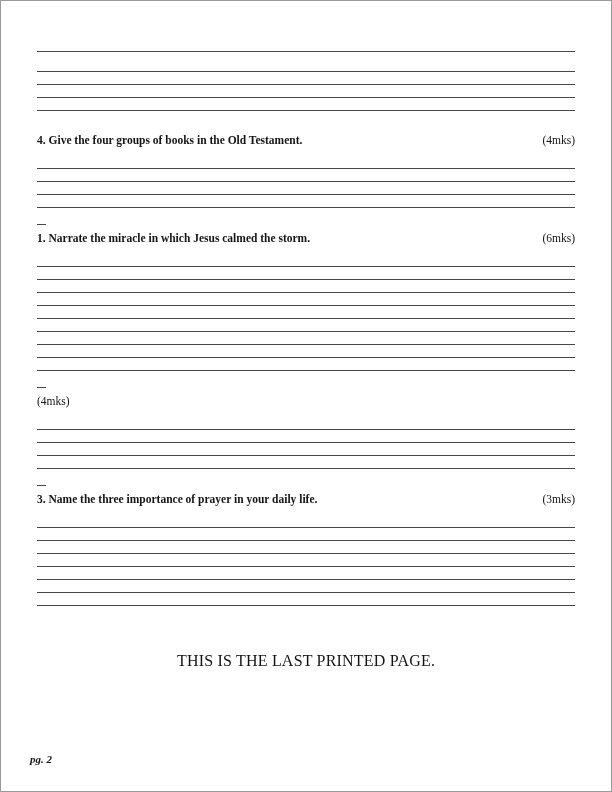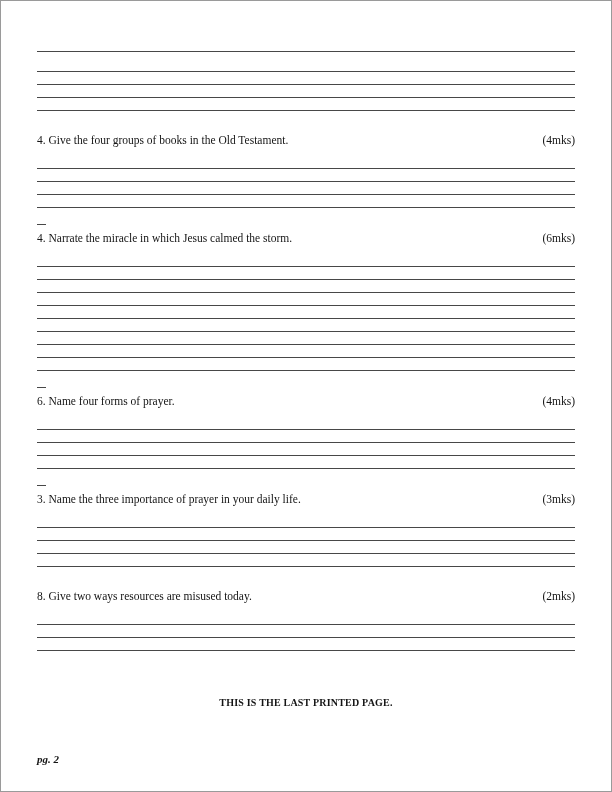--- a/index.html
+++ b/index.html
@@ -36,36 +36,36 @@
   .question-row {
     display: flex;
     justify-content: space-between;
     align-items: baseline;
     margin-top: 22px;
     margin-bottom: 8px;
     font-size: 11.5px;
     line-height: 15px;
   }
   .q-text {
-    font-weight: normal;
+    font-weight: bold;
   }
   .q-marks {
     font-weight: normal;
     white-space: nowrap;
   }
   .closing-note {
     margin-top: 46px;
     text-align: center;
-    font-weight: bold;
-    font-size: 10px;
+    font-weight: normal;
+    font-size: 16px;
     letter-spacing: 0.2px;
   }
   .page-footer {
     position: absolute;
-    left: 36px;
+    left: 29px;
     bottom: 26px;
     font-size: 11px;
     font-weight: bold;
     font-style: italic;
   }
 </style>
 </head>
 <body>
 
 <div class="exam-page">
@@ -79,53 +79,48 @@
       <div class="question-row">
         <span class="q-text">4. Give the four groups of books in the Old Testament.</span>
         <span class="q-marks">(4mks)</span>
       </div>
       <div class="answer-line"></div>
       <div class="answer-line"></div>
       <div class="answer-line"></div>
       <div class="answer-line"></div>
       <div class="tick-line"></div>
       <div class="question-row">
-        <span class="q-text">4. Narrate the miracle in which Jesus calmed the storm.</span>
+        <span class="q-text">1. Narrate the miracle in which Jesus calmed the storm.</span>
         <span class="q-marks">(6mks)</span>
       </div>
       <div class="answer-line"></div>
       <div class="answer-line"></div>
       <div class="answer-line"></div>
       <div class="answer-line"></div>
       <div class="answer-line"></div>
       <div class="answer-line"></div>
       <div class="answer-line"></div>
       <div class="answer-line"></div>
       <div class="answer-line"></div>
       <div class="tick-line"></div>
       <div class="question-row">
-        <span class="q-text">6. Name four forms of prayer.</span>
         <span class="q-marks">(4mks)</span>
       </div>
       <div class="answer-line"></div>
       <div class="answer-line"></div>
       <div class="answer-line"></div>
       <div class="answer-line"></div>
       <div class="tick-line"></div>
       <div class="question-row">
         <span class="q-text">3. Name the three importance of prayer in your daily life.</span>
         <span class="q-marks">(3mks)</span>
       </div>
       <div class="answer-line"></div>
       <div class="answer-line"></div>
       <div class="answer-line"></div>
       <div class="answer-line"></div>
-      <div class="question-row">
-        <span class="q-text">8. Give two ways resources are misused today.</span>
-        <span class="q-marks">(2mks)</span>
-      </div>
       <div class="answer-line"></div>
       <div class="answer-line"></div>
       <div class="answer-line"></div>
       <div class="closing-note">THIS IS THE LAST PRINTED PAGE.</div>
     </div>
   <div class="page-footer">pg. 2</div>
 </div>
 
 </body></html>

